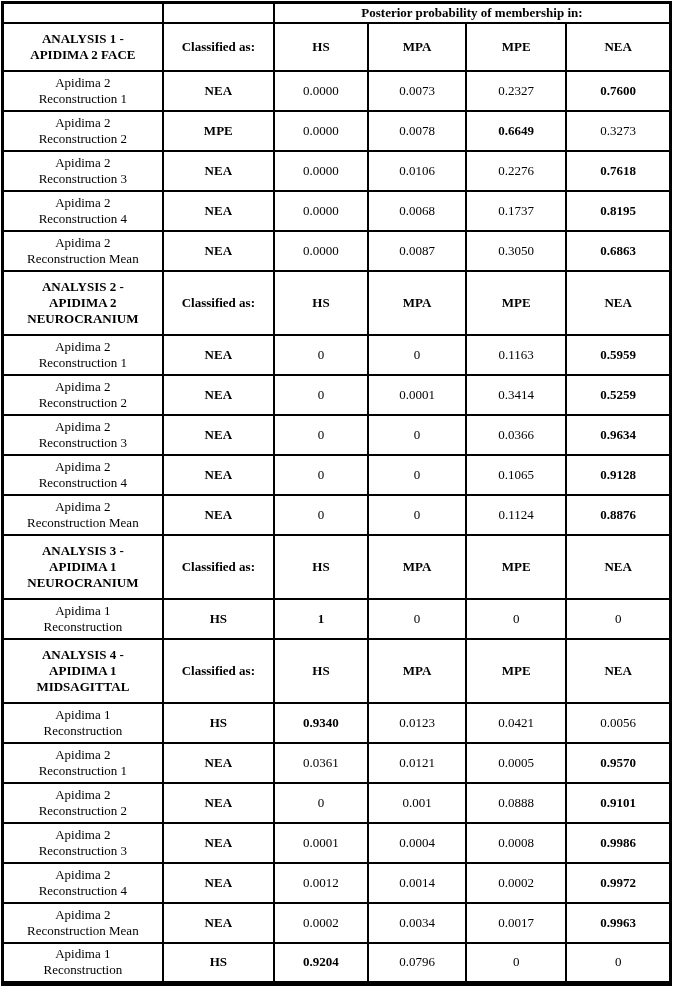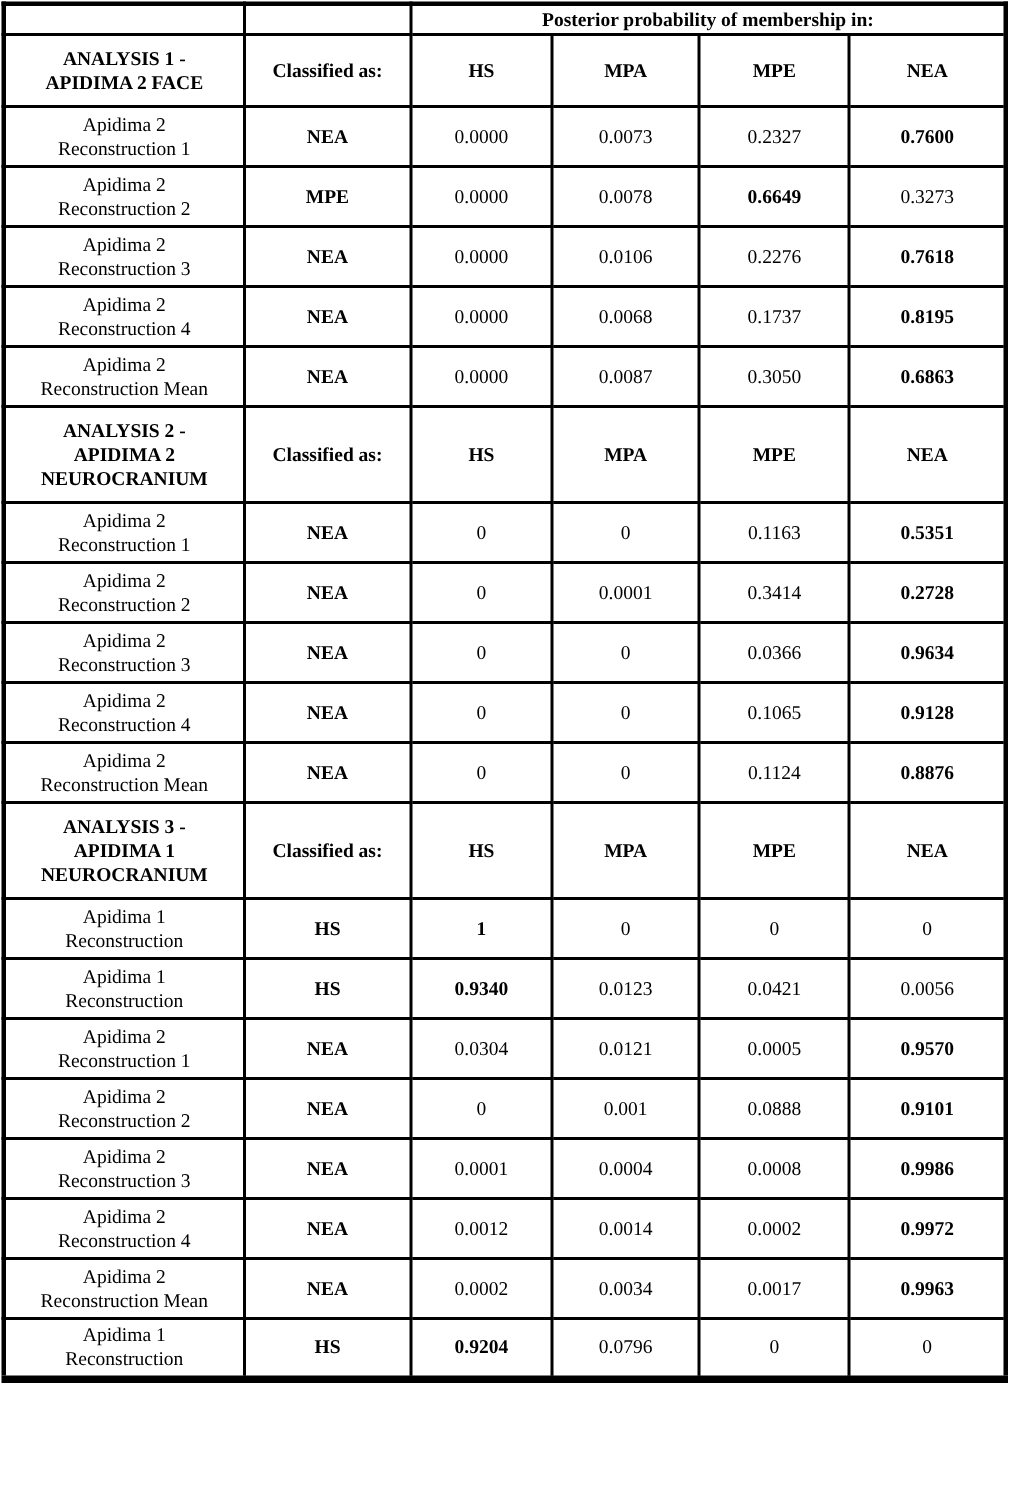--- a/index.html
+++ b/index.html
@@ -154,30 +154,30 @@
           <td class="head-cell">MPE</td>
           <td class="head-cell">NEA</td>
         </tr>
         <tr class="data-row">
           <td class="label-cell">Apidima 2
 Reconstruction 1</td>
           <td class="class-cell">NEA</td>
           <td class="num-cell">0</td>
           <td class="num-cell">0</td>
           <td class="num-cell">0.1163</td>
-          <td class="num-cell bold">0.5351</td>
+          <td class="num-cell bold">0.5959</td>
         </tr>
         <tr class="data-row">
           <td class="label-cell">Apidima 2
 Reconstruction 2</td>
           <td class="class-cell">NEA</td>
           <td class="num-cell">0</td>
           <td class="num-cell">0.0001</td>
           <td class="num-cell">0.3414</td>
-          <td class="num-cell bold">0.2728</td>
+          <td class="num-cell bold">0.5259</td>
         </tr>
         <tr class="data-row">
           <td class="label-cell">Apidima 2
 Reconstruction 3</td>
           <td class="class-cell">NEA</td>
           <td class="num-cell">0</td>
           <td class="num-cell">0</td>
           <td class="num-cell">0.0366</td>
           <td class="num-cell bold">0.9634</td>
         </tr>
@@ -210,35 +210,45 @@
           <td class="head-cell">NEA</td>
         </tr>
         <tr class="data-row">
           <td class="label-cell">Apidima 1
 Reconstruction</td>
           <td class="class-cell">HS</td>
           <td class="num-cell bold">1</td>
           <td class="num-cell">0</td>
           <td class="num-cell">0</td>
           <td class="num-cell">0</td>
+        </tr>
+        <tr class="section-row">
+          <td class="label-cell title-cell">ANALYSIS 4 -
+APIDIMA 1
+MIDSAGITTAL</td>
+          <td class="head-cell">Classified as:</td>
+          <td class="head-cell">HS</td>
+          <td class="head-cell">MPA</td>
+          <td class="head-cell">MPE</td>
+          <td class="head-cell">NEA</td>
         </tr>
         <tr class="data-row">
           <td class="label-cell">Apidima 1
 Reconstruction</td>
           <td class="class-cell">HS</td>
           <td class="num-cell bold">0.9340</td>
           <td class="num-cell">0.0123</td>
           <td class="num-cell">0.0421</td>
           <td class="num-cell">0.0056</td>
         </tr>
         <tr class="data-row">
           <td class="label-cell">Apidima 2
 Reconstruction 1</td>
           <td class="class-cell">NEA</td>
-          <td class="num-cell">0.0304</td>
+          <td class="num-cell">0.0361</td>
           <td class="num-cell">0.0121</td>
           <td class="num-cell">0.0005</td>
           <td class="num-cell bold">0.9570</td>
         </tr>
         <tr class="data-row">
           <td class="label-cell">Apidima 2
 Reconstruction 2</td>
           <td class="class-cell">NEA</td>
           <td class="num-cell">0</td>
           <td class="num-cell">0.001</td>

